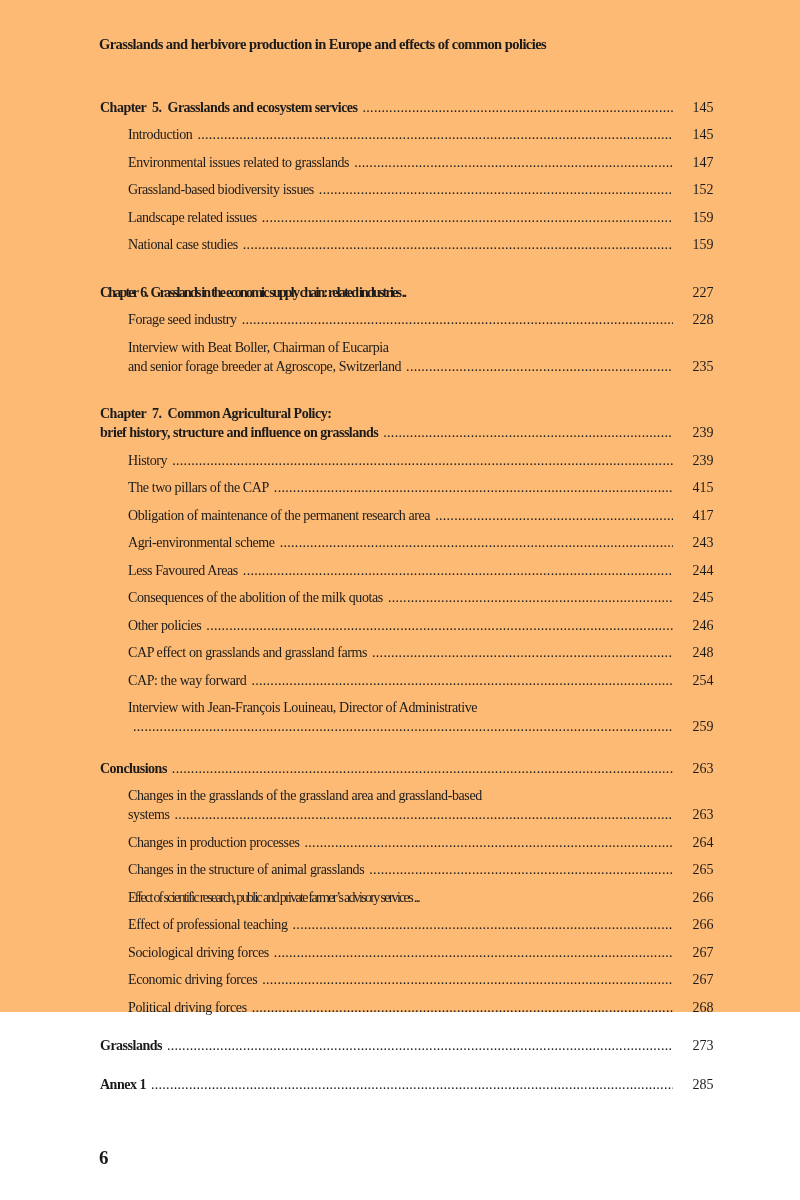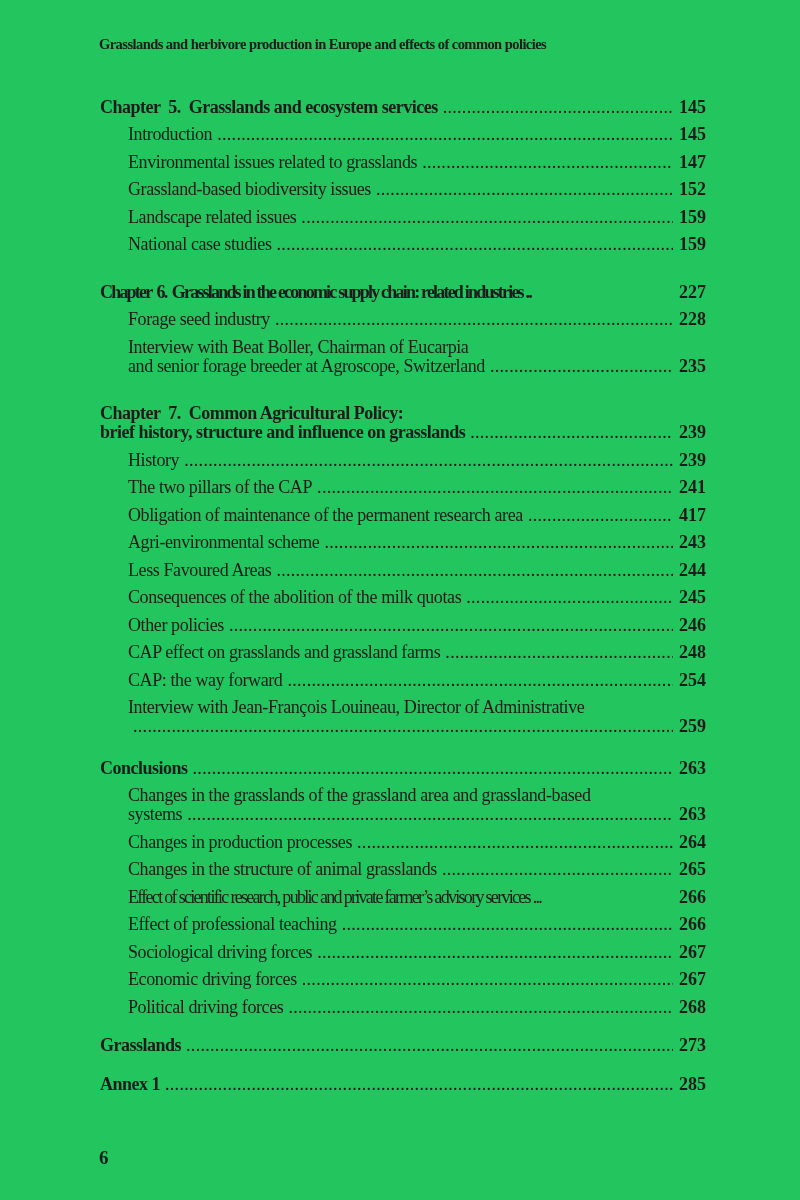--- a/index.html
+++ b/index.html
@@ -5,36 +5,36 @@
   html, body { margin: 0; padding: 0; }
   body {
     width: 800px; height: 1200px;
     background: #ffffff;
     font-family: "Liberation Serif", "DejaVu Serif", serif;
     color: #1b1b1b;
     overflow: hidden;
   }
   .page {
     position: relative;
-    width: 800px; height: 1200px;
-    background: #22c55e;
+    width: 800px; height: 1012px;
+    background: #fdba74;
   }
   .running-head {
     position: absolute;
     left: 99px; top: 36px;
     font-size: 14.5px;
     font-weight: bold;
     letter-spacing: -0.55px;
     white-space: pre;
   }
   .toc {
     position: absolute;
     left: 100px; top: 89px;
     width: 627px;
-    font-size: 18px;
+    font-size: 14px;
     letter-spacing: -0.4px;
   }
   .toc-group { overflow: hidden; }
   .toc-group + .toc-group { padding-top: 20px; }
   .toc-group:nth-child(4) { padding-top: 14px; }
   .toc-group:nth-child(5),
   .toc-group:nth-child(6) { padding-top: 11px; }
   .entry { }
   .entry.ind { margin-left: 28px; }
   .entry.bold .text { font-weight: bold; letter-spacing: -0.5px; }
@@ -61,22 +61,22 @@
     letter-spacing: 0;
   }
   .leader::after {
     content: "........................................................................................................................................................................................................";
     letter-spacing: 0.3px;
   }
   .leader.empty::after { content: ""; }
   .pagenum {
     flex: 0 0 auto;
     width: 48px;
-    text-align: left;
-    font-weight: bold;
+    text-align: center;
+    font-weight: normal;
     letter-spacing: 0;
   }
   .folio {
     position: absolute;
     left: 99px; top: 1147px;
     font-size: 19px;
     font-weight: bold;
   }
 </style>
 </head>
@@ -171,21 +171,21 @@
           <div class="line">
             <span class="text">History</span>
             <span class="leader"></span>
             <span class="pagenum">239</span>
           </div>
         </div>
         <div class="entry ind">
           <div class="line">
             <span class="text">The two pillars of the CAP</span>
             <span class="leader"></span>
-            <span class="pagenum">241</span>
+            <span class="pagenum">415</span>
           </div>
         </div>
         <div class="entry ind">
           <div class="line">
             <span class="text">Obligation of maintenance of the permanent research area</span>
             <span class="leader"></span>
             <span class="pagenum">417</span>
           </div>
         </div>
         <div class="entry ind">

